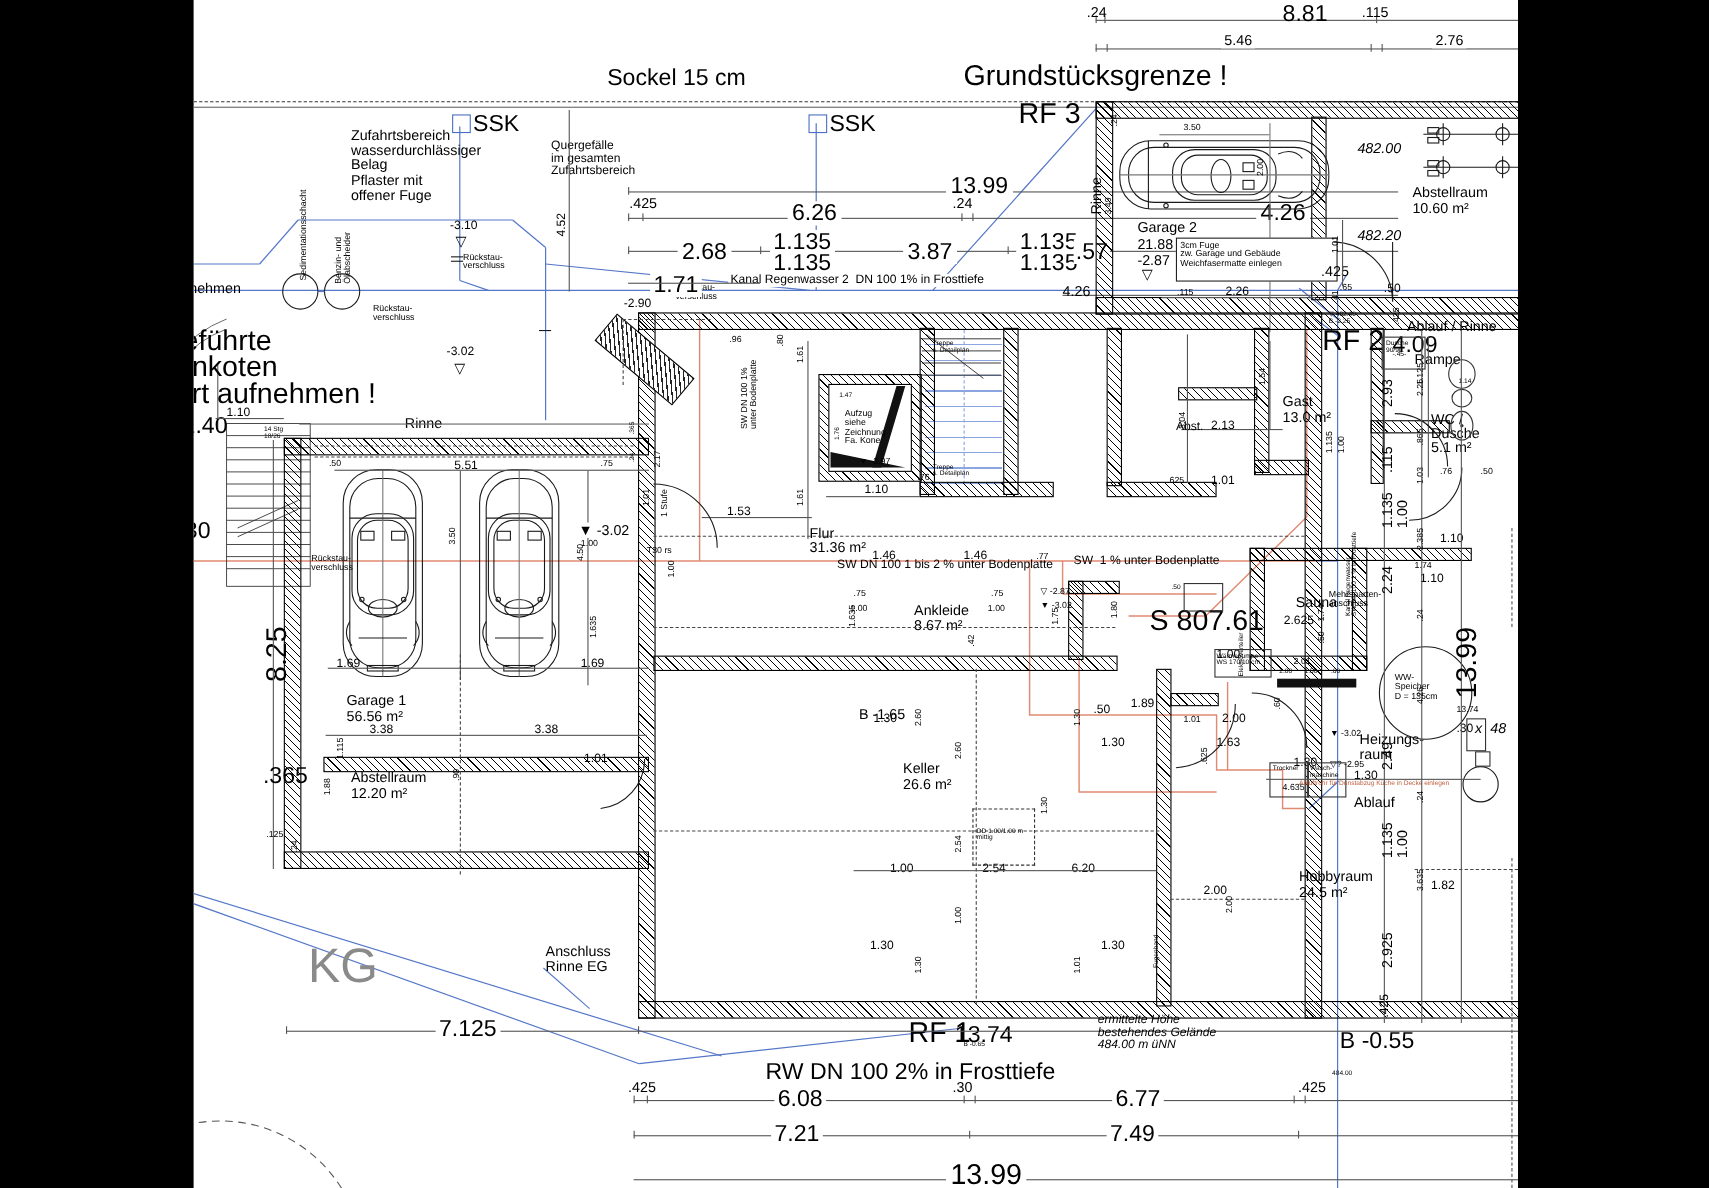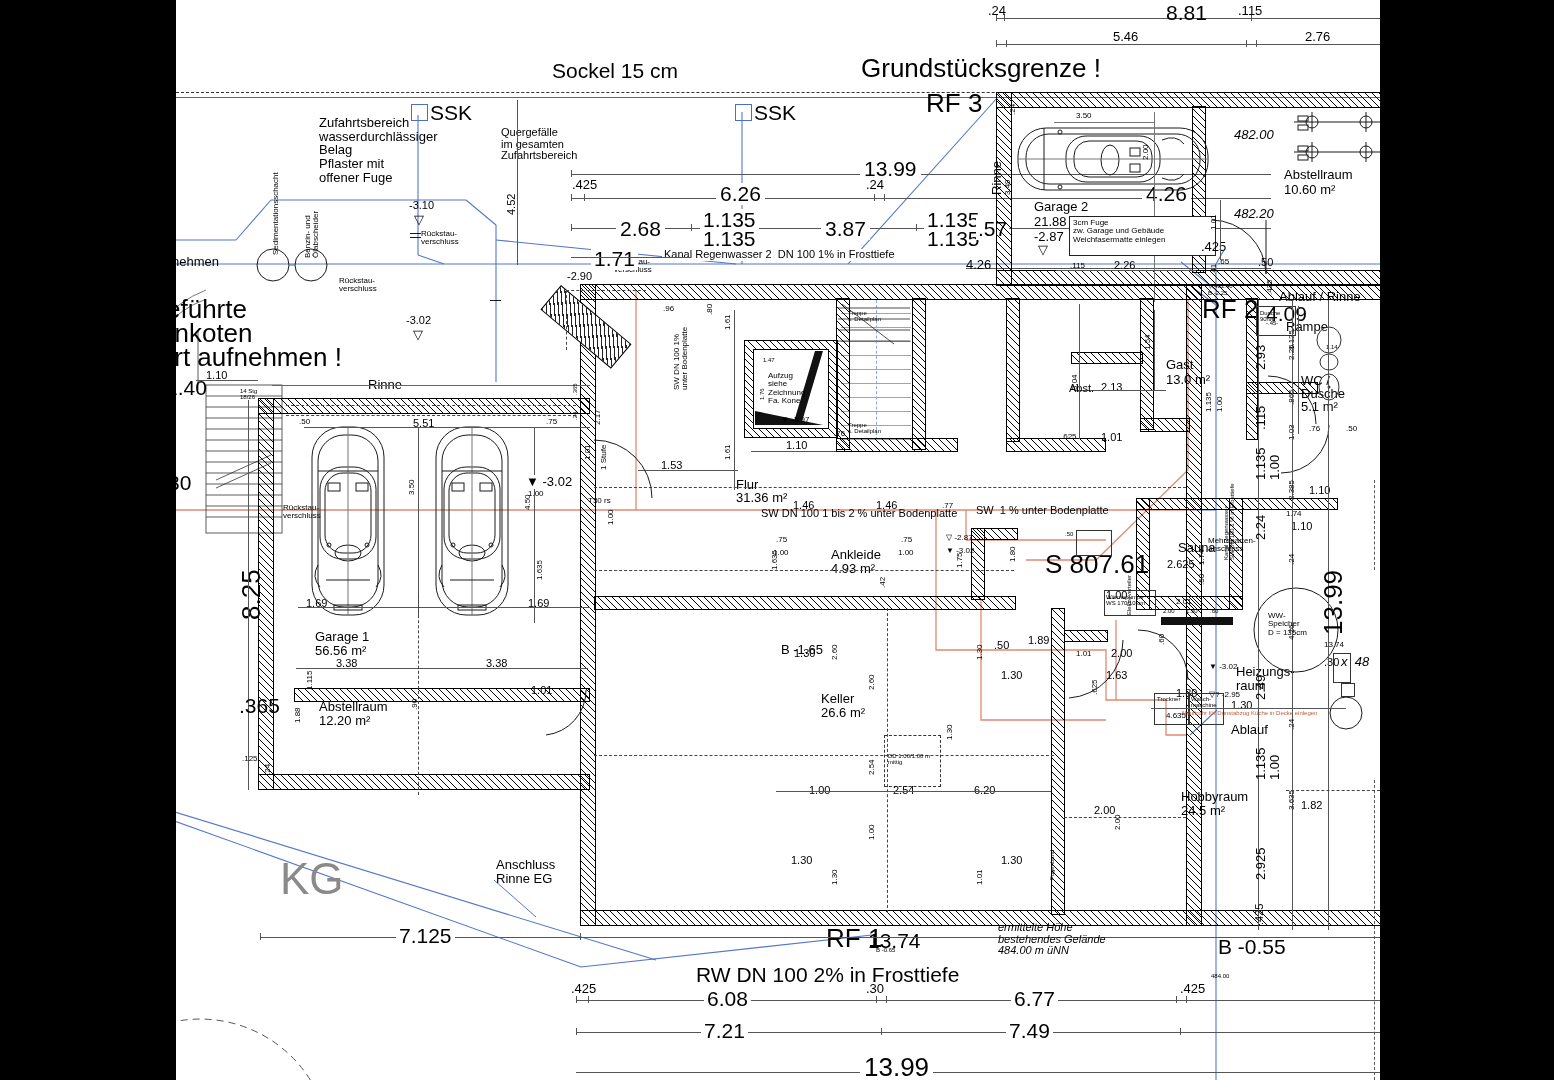--- a/index.html
+++ b/index.html
@@ -41,21 +41,21 @@
   <div class="t med" style="left:1062px;top:4px;">.115</div>
 
   <div class="dimh" style="left:820px;top:44px;width:384px;"></div>
   <div class="tick" style="left:820px;top:40px;"></div>
   <div class="tick" style="left:830px;top:40px;"></div>
   <div class="tick" style="left:1070px;top:40px;"></div>
   <div class="tick" style="left:1080px;top:40px;"></div>
   <div class="t med" style="left:934px;top:30px;background:#fff;padding:0 3px;">5.46</div>
   <div class="t med" style="left:1126px;top:30px;background:#fff;padding:0 3px;">2.76</div>
 
-  <div class="t huge" style="left:685px;top:55px;">Grundstücksgrenze !</div>
+  <div class="t huge" style="left:700px;top:55px;">Grundstücksgrenze !</div>
   <div class="dash" style="left:0px;top:92px;width:1204px;border-top:1px dashed #333;"></div>
   <div class="ln" style="left:0px;top:97px;width:1204px;height:1px;background:#666;"></div>
 
   <div class="t huge" style="left:750px;top:90px;">RF 3</div>
 
   <div class="t big" style="left:376px;top:60px;">Sockel 15 cm</div>
 
   <svg width="1204" height="1080">
 
     <line x1="822" y1="97" x2="672" y2="264" stroke="#5577c8" stroke-width="1.1"></line>
@@ -418,21 +418,21 @@
     <path d="M 0 0 A 58 58 0 0 1 58 58" fill="none" stroke="#1a1a1a" stroke-width="1"></path>
   </svg>
   <div class="vt xs" style="left:418px;top:425px;">2.17</div>
   <div class="vt xs" style="left:408px;top:460px;">1.01</div>
   <div class="vt xs" style="left:431px;top:525px;">1.00</div>
 
   <div class="wall" style="left:418px;top:596px;width:420px;height:12px;"></div>
   <div class="wall" style="left:795px;top:528px;width:12px;height:70px;"></div>
   <div class="wall" style="left:795px;top:528px;width:45px;height:10px;"></div>
   <div class="t med" style="left:655px;top:548px;">Ankleide</div>
-  <div class="t med" style="left:655px;top:562px;">4.93 m²</div>
+  <div class="t med" style="left:655px;top:562px;">8.67 m²</div>
   <div class="dash" style="left:418px;top:570px;width:420px;"></div>
   <div class="t xs" style="left:600px;top:536px;">.75</div>
   <div class="t xs" style="left:597px;top:549px;">1.00</div>
   <div class="t xs" style="left:725px;top:536px;">.75</div>
   <div class="t xs" style="left:722px;top:549px;">1.00</div>
   <div class="vt xs" style="left:595px;top:570px;">1.635</div>
   <div class="vt xs" style="left:780px;top:568px;">1.75</div>
   <div class="vt xs" style="left:703px;top:588px;">.42</div>
   <div class="vt xs" style="left:833px;top:562px;">1.80</div>
   <div class="t xs" style="left:770px;top:534px;">▽ -2.87</div>

